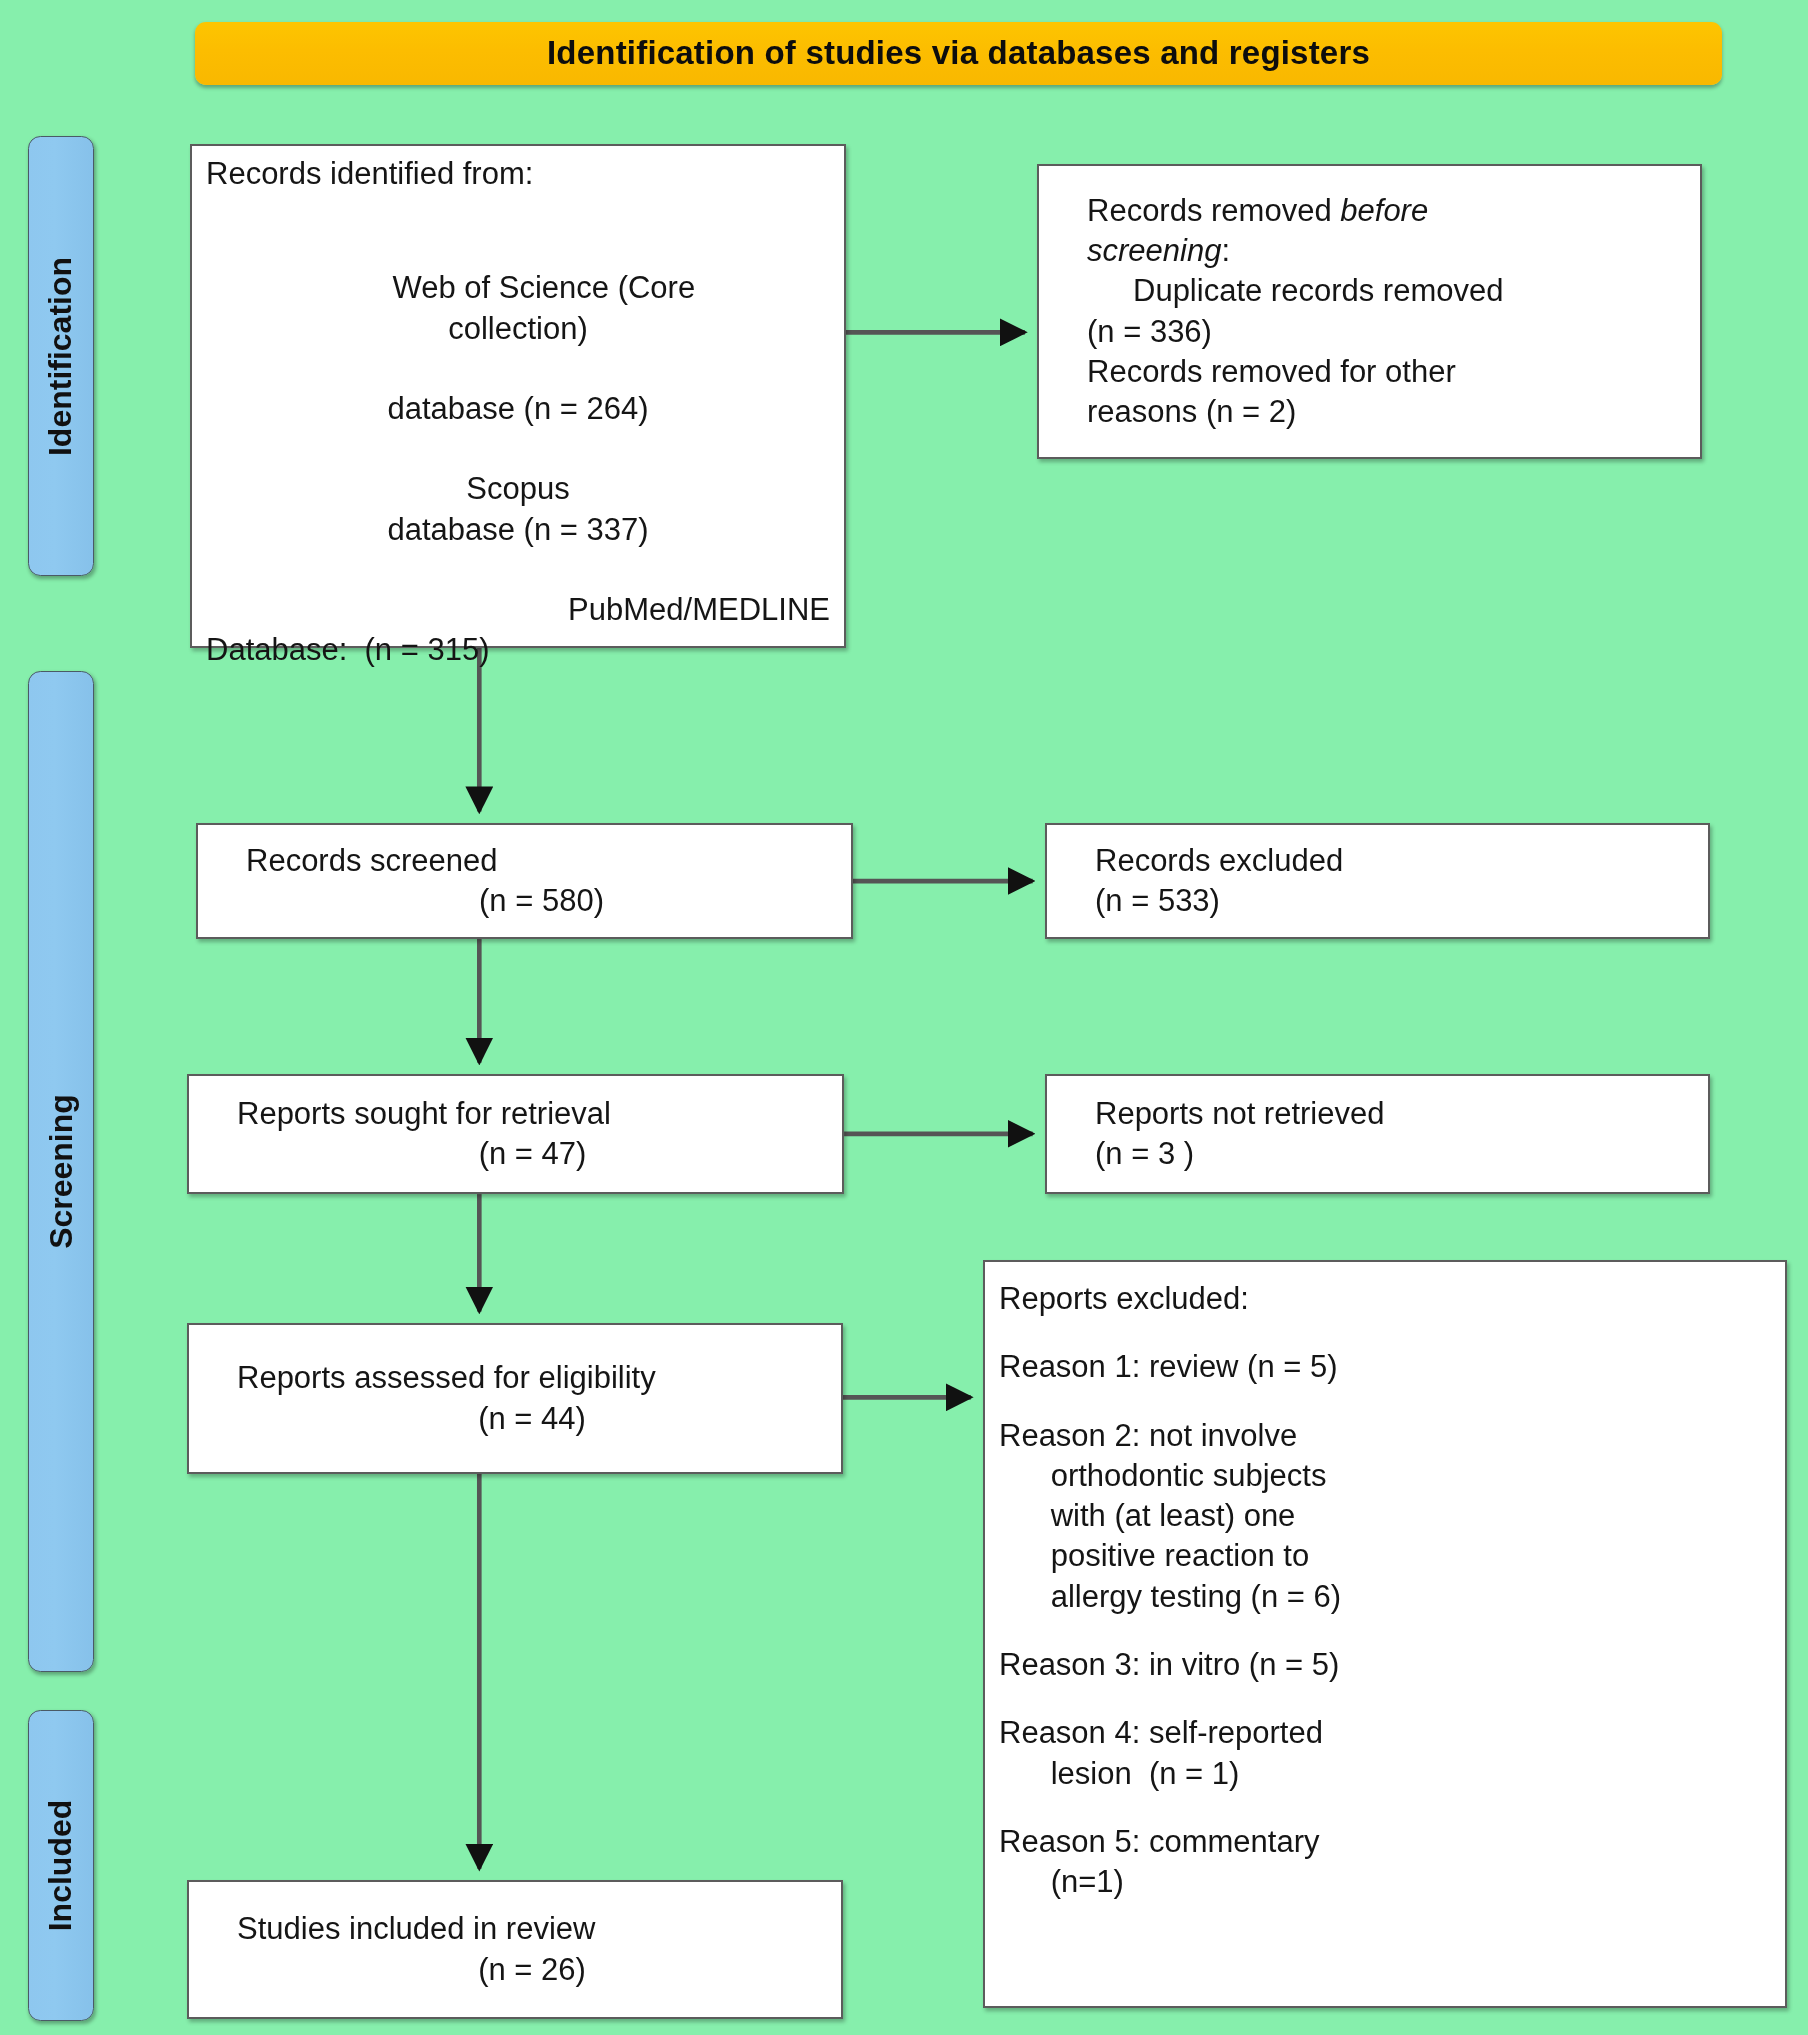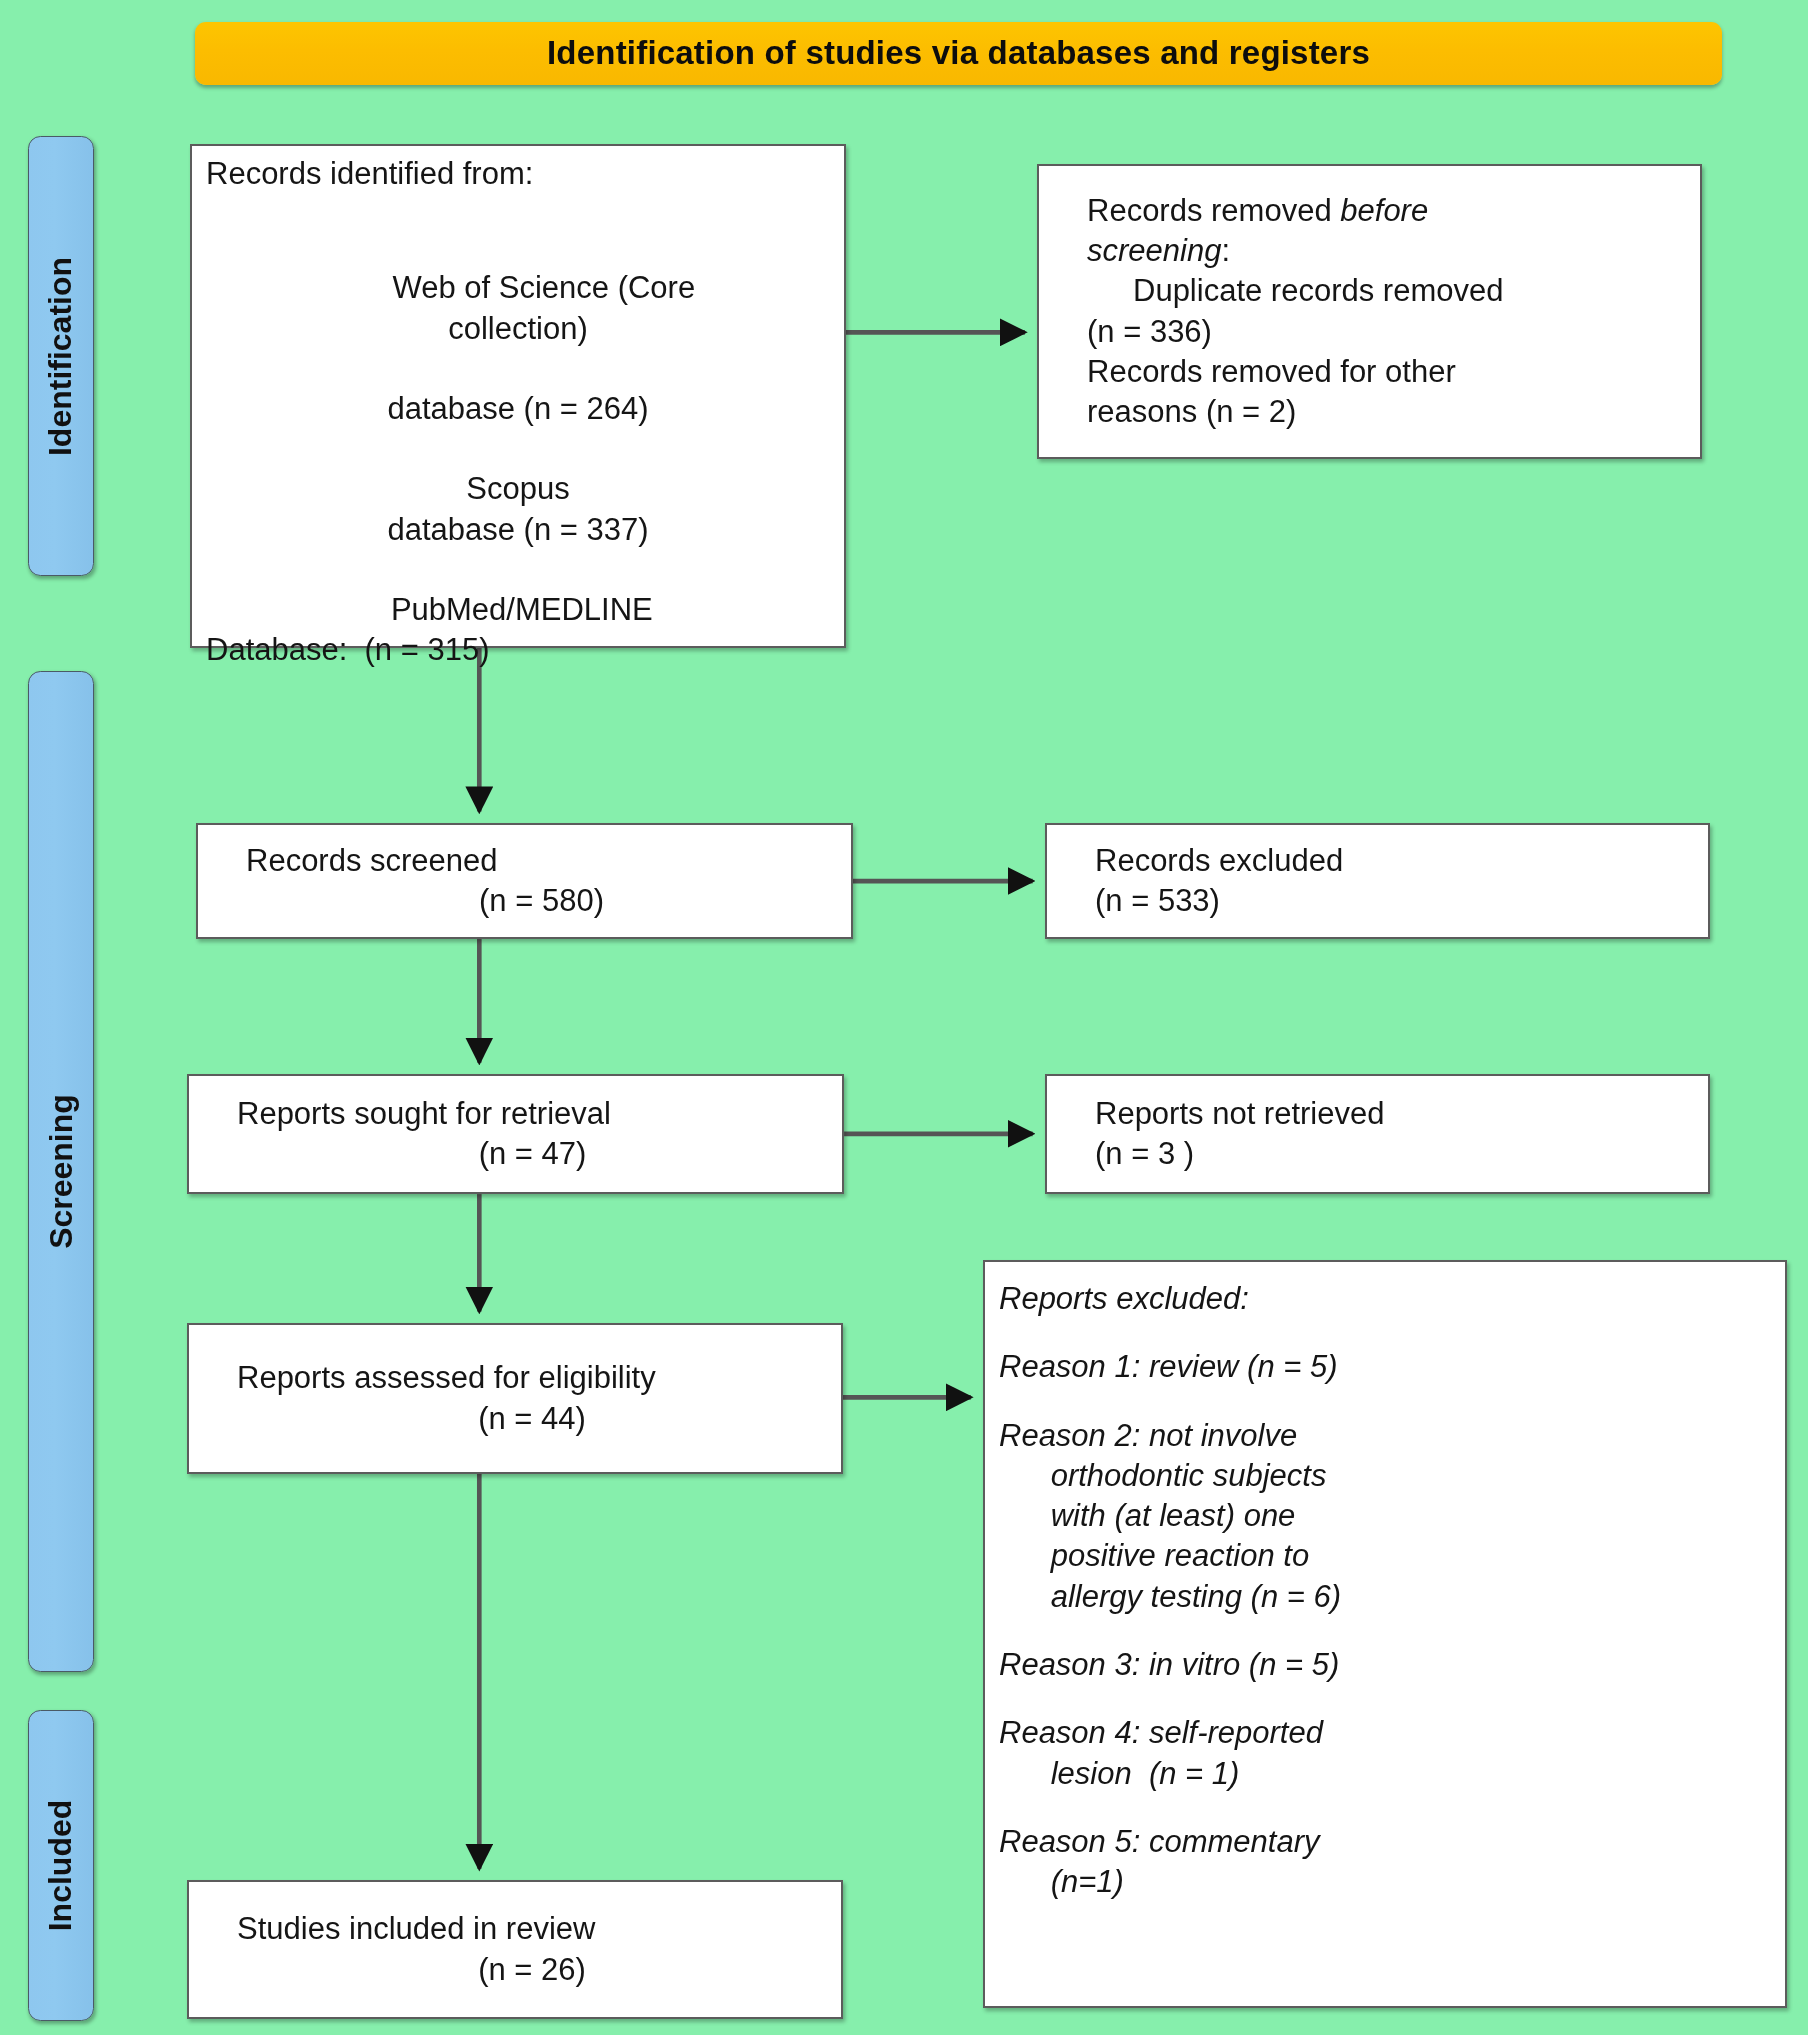--- a/index.html
+++ b/index.html
@@ -157,21 +157,21 @@
 
   <div class="box" id="box-records-identified">
     <div class="box-text">Records identified from:</div>
     <div class="box-text centered" style="margin-top:34px;">
       <span>Web of Science (Core
 collection)</span>
     </div>
     <div class="box-text" style="text-align:center;">database (n = 264)</div>
     <div class="box-text centered" style="margin-top:40px;">Scopus</div>
     <div class="box-text centered">database (n = 337)</div>
-    <div class="box-text" style="margin-top:40px; text-align:center; padding-left:7.7px;">PubMed/MEDLINE</div>
+    <div class="box-text" style="margin-top:40px; text-align:right; padding-left:7.7px;">PubMed/MEDLINE</div>
     <div class="box-text" style="text-align:left;">Database:  (n = 315)</div>
   </div>
 
   <div class="box vcenter" id="box-records-removed">
     <div class="box-text rr-head"><span>Records removed </span><span class="rr-italic">before</span></div>
     <div class="box-text"><span class="rr-italic">screening</span><span>:</span></div>
     <div class="box-text rr-sub">Duplicate records removed</div>
     <div class="box-text">(n = 336)</div>
     <div class="box-text">Records removed for other</div>
     <div class="box-text">reasons (n = 2)</div>
@@ -195,21 +195,21 @@
   <div class="box vcenter" id="box-reports-not-retr">
     <div class="box-text">Reports not retrieved</div>
     <div class="box-text">(n = 3 )</div>
   </div>
 
   <div class="box vcenter" id="box-reports-assessed">
     <div class="box-text">Reports assessed for eligibility</div>
     <div class="box-text centered">(n = 44)</div>
   </div>
 
-  <div class="box" id="box-reports-excluded" style="padding-top:17px;font-style:italic;">
+  <div class="box" id="box-reports-excluded" style="padding-top:17px;">
     <div class="box-text re-line">Reports excluded:</div>
     <div class="box-text re-line">Reason 1: review (n = 5)</div>
     <div class="box-text re-line">Reason 2: not involve
       orthodontic subjects
       with (at least) one
       positive reaction to
       allergy testing (n = 6)</div>
     <div class="box-text re-line">Reason 3: in vitro (n = 5)</div>
     <div class="box-text re-line">Reason 4: self-reported
       lesion  (n = 1)</div>

